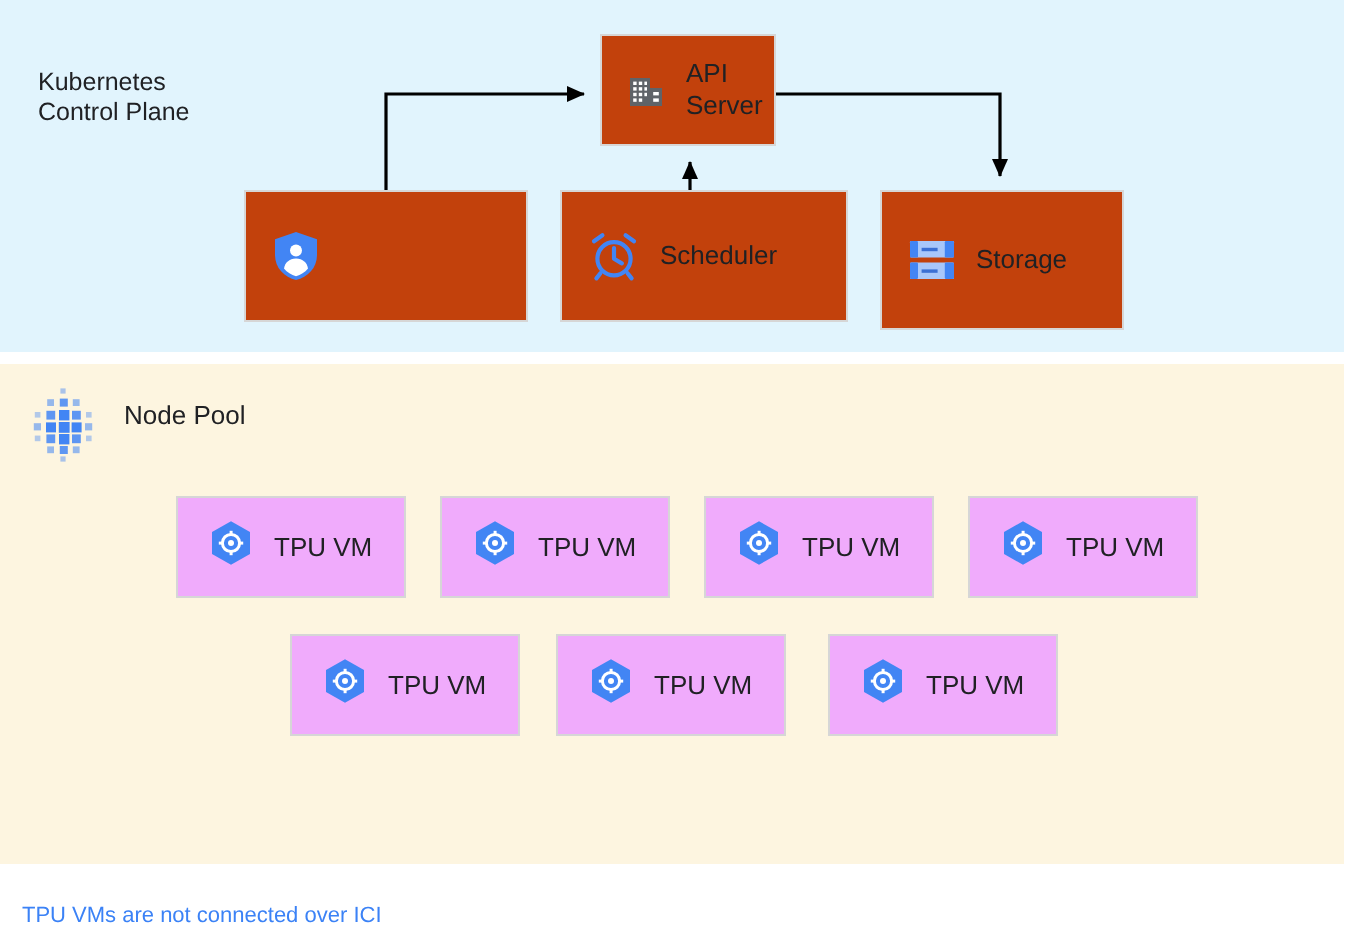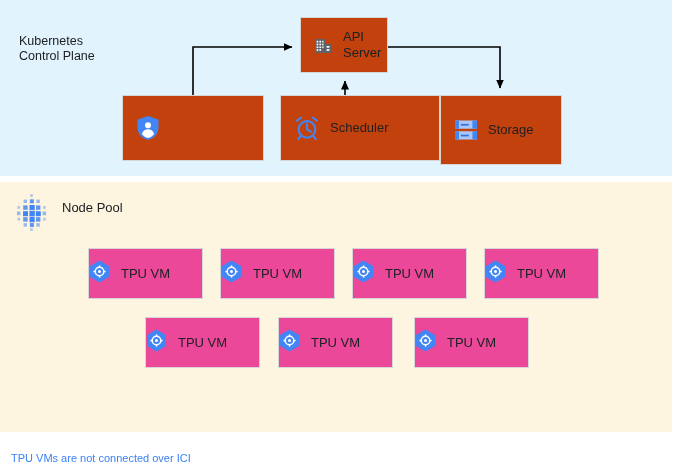--- a/index.html
+++ b/index.html
@@ -73,34 +73,35 @@
   }
   .node-box .node-icon {
     flex: 0 0 auto;
     display: block;
     line-height: 0;
   }
 
   
   #box-api-server   { left: 300px; top: 17px;  width: 88px;  height: 56px; }
   #box-resource-ctl { left: 122px; top: 95px;  width: 142px; height: 66px; }
-  #box-scheduler    { left: 280px; top: 95px;  width: 160px; height: 66px; }
+  #box-scheduler    { left: 280px; top: 95px;  width: 144px; height: 66px; }
   #box-storage      { left: 440px; top: 95px;  width: 122px; height: 70px; }
 
   
   .tpu-box {
     position: absolute;
-    background: #ec4899;
+    background: #f0abfc;
     border: 1px solid #d6d6d6;
     box-sizing: border-box;
     width: 115px;
     height: 51px;
     display: flex;
     align-items: center;
     gap: 11px;
+    padding-left: 16px;
   }
   .tpu-box .tpu-label {
     font-size: 13px;
     color: #202124;
     white-space: nowrap;
   }
 
   
   #arrows-layer {
     position: absolute;

